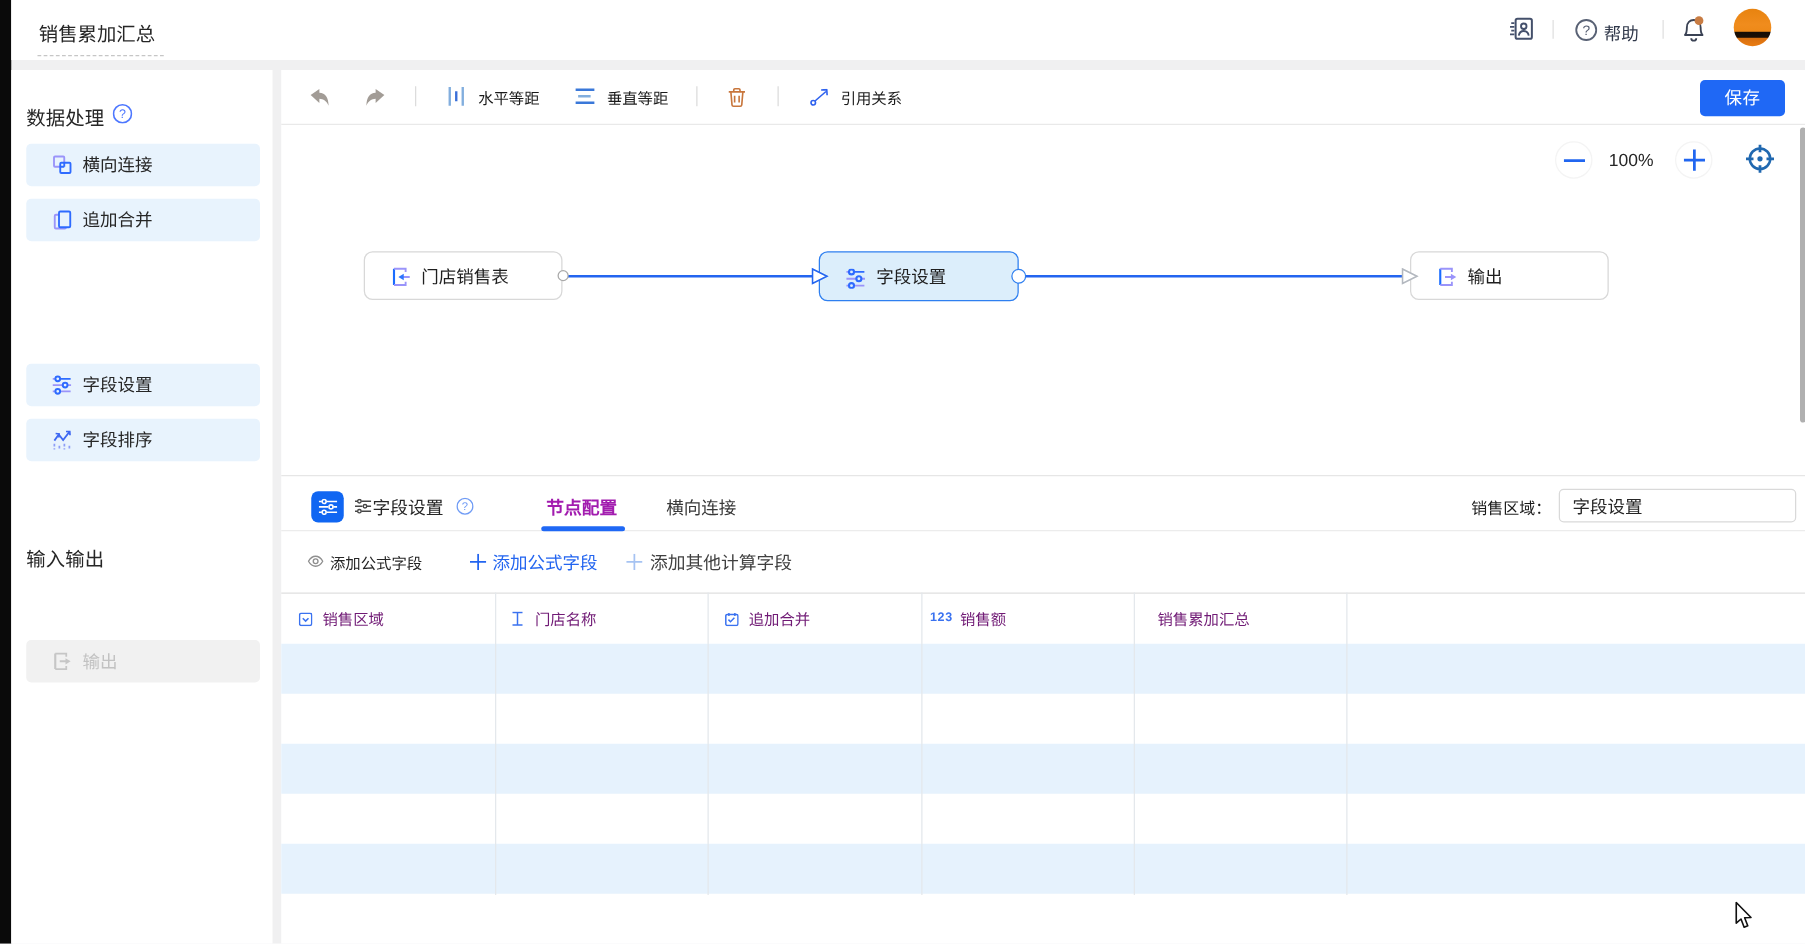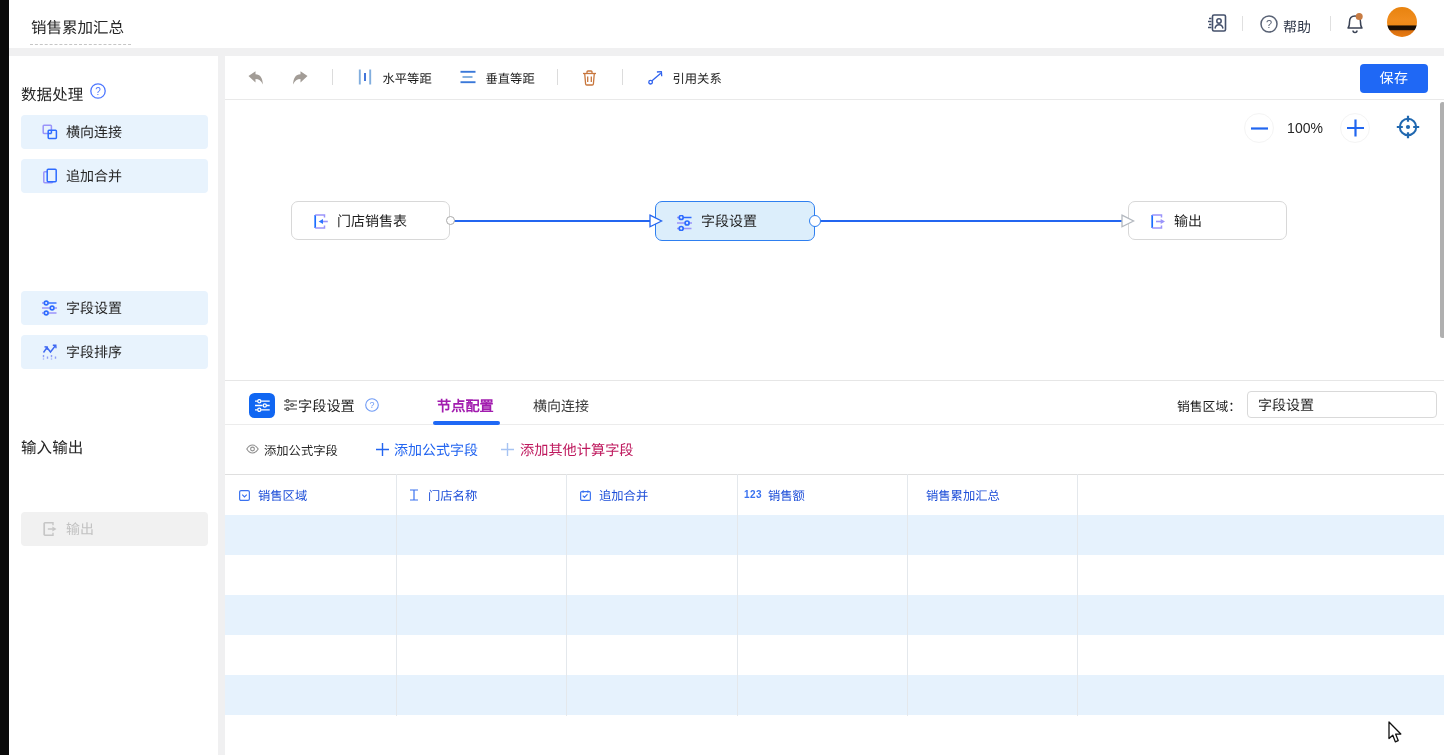--- a/index.html
+++ b/index.html
@@ -14,21 +14,21 @@
 .sbtn svg{position:absolute;left:21px;top:9px}
 .sechead{font-size:15.5px;color:#262626;letter-spacing:.1px}
 .tdiv{position:absolute;top:69px;width:1px;height:16px;background:#dcdcdc}
 .tbtxt{position:absolute;top:68.5px;font-size:12.3px;color:#1a1a1a}
 .hicon{position:absolute}
 .edge{position:absolute;height:2.5px;background:#2365f0}
 .node{position:absolute;width:159px;height:39px;background:#fff;border:1px solid #d8d8d8;border-radius:7px}
 .node .txt{position:absolute;left:45px;top:0;line-height:39px;font-size:14px;color:#1f1f1f}
 .node svg{position:absolute;left:21px;top:11px}
 .colline{position:absolute;top:474px;width:1px;height:242px;background:#e4e8ec}
-.th{position:absolute;top:474px;height:41px;font-size:12.3px;color:#1d4ed8;line-height:45px}
+.th{position:absolute;top:474px;height:41px;font-size:12.3px;color:#701a75;line-height:45px}
 .row{position:absolute;left:225px;width:1219px;height:40px}
 .rowb{background:#e6f2fd}
 </style></head>
 <body>
 <div id="app">
 
 <div class="blk"></div>
 <div class="topbar"></div>
 <div class="abs" style="left:31px;top:14.5px;font-size:15.5px;color:#262626">销售累加汇总</div>
 <div class="abs" style="left:30px;top:44px;width:101px;border-bottom:1px dashed #c6c6c6"></div>
@@ -277,21 +277,21 @@
       </g>
     </svg>
 <div class="abs" style="left:264px;top:441px;font-size:12.3px;color:#262626">添加公式字段</div>
 <svg class="abs" style="left:376px;top:443px" width="13" height="13" viewBox="0 0 13 13">
       <path d="M0 6.5 h13 M6.5 0 v13" stroke="#2365f0" stroke-width="1.4"></path>
     </svg>
 <div class="abs" style="left:394px;top:438.5px;font-size:14px;color:#2365f0">添加公式字段</div>
 <svg class="abs" style="left:501px;top:443px" width="13" height="13" viewBox="0 0 13 13">
       <path d="M0 6.5 h13 M6.5 0 v13" stroke="#a6c3f2" stroke-width="1.4"></path>
     </svg>
-<div class="abs" style="left:520px;top:438.5px;font-size:14.2px;color:#be185d">添加其他计算字段</div>
+<div class="abs" style="left:520px;top:438.5px;font-size:14.2px;color:#404040">添加其他计算字段</div>
 
 <div class="abs" style="left:225px;top:474px;width:1219px;height:1px;background:#dfdfdf"></div>
 <div class="row rowb" style="top:515px"></div>
 <div class="row" style="top:555px"></div>
 <div class="row rowb" style="top:595px"></div>
 <div class="row" style="top:635px"></div>
 <div class="row rowb" style="top:675px"></div>
 
 <div class="colline" style="left:396px"></div>
 <div class="colline" style="left:566px"></div>

